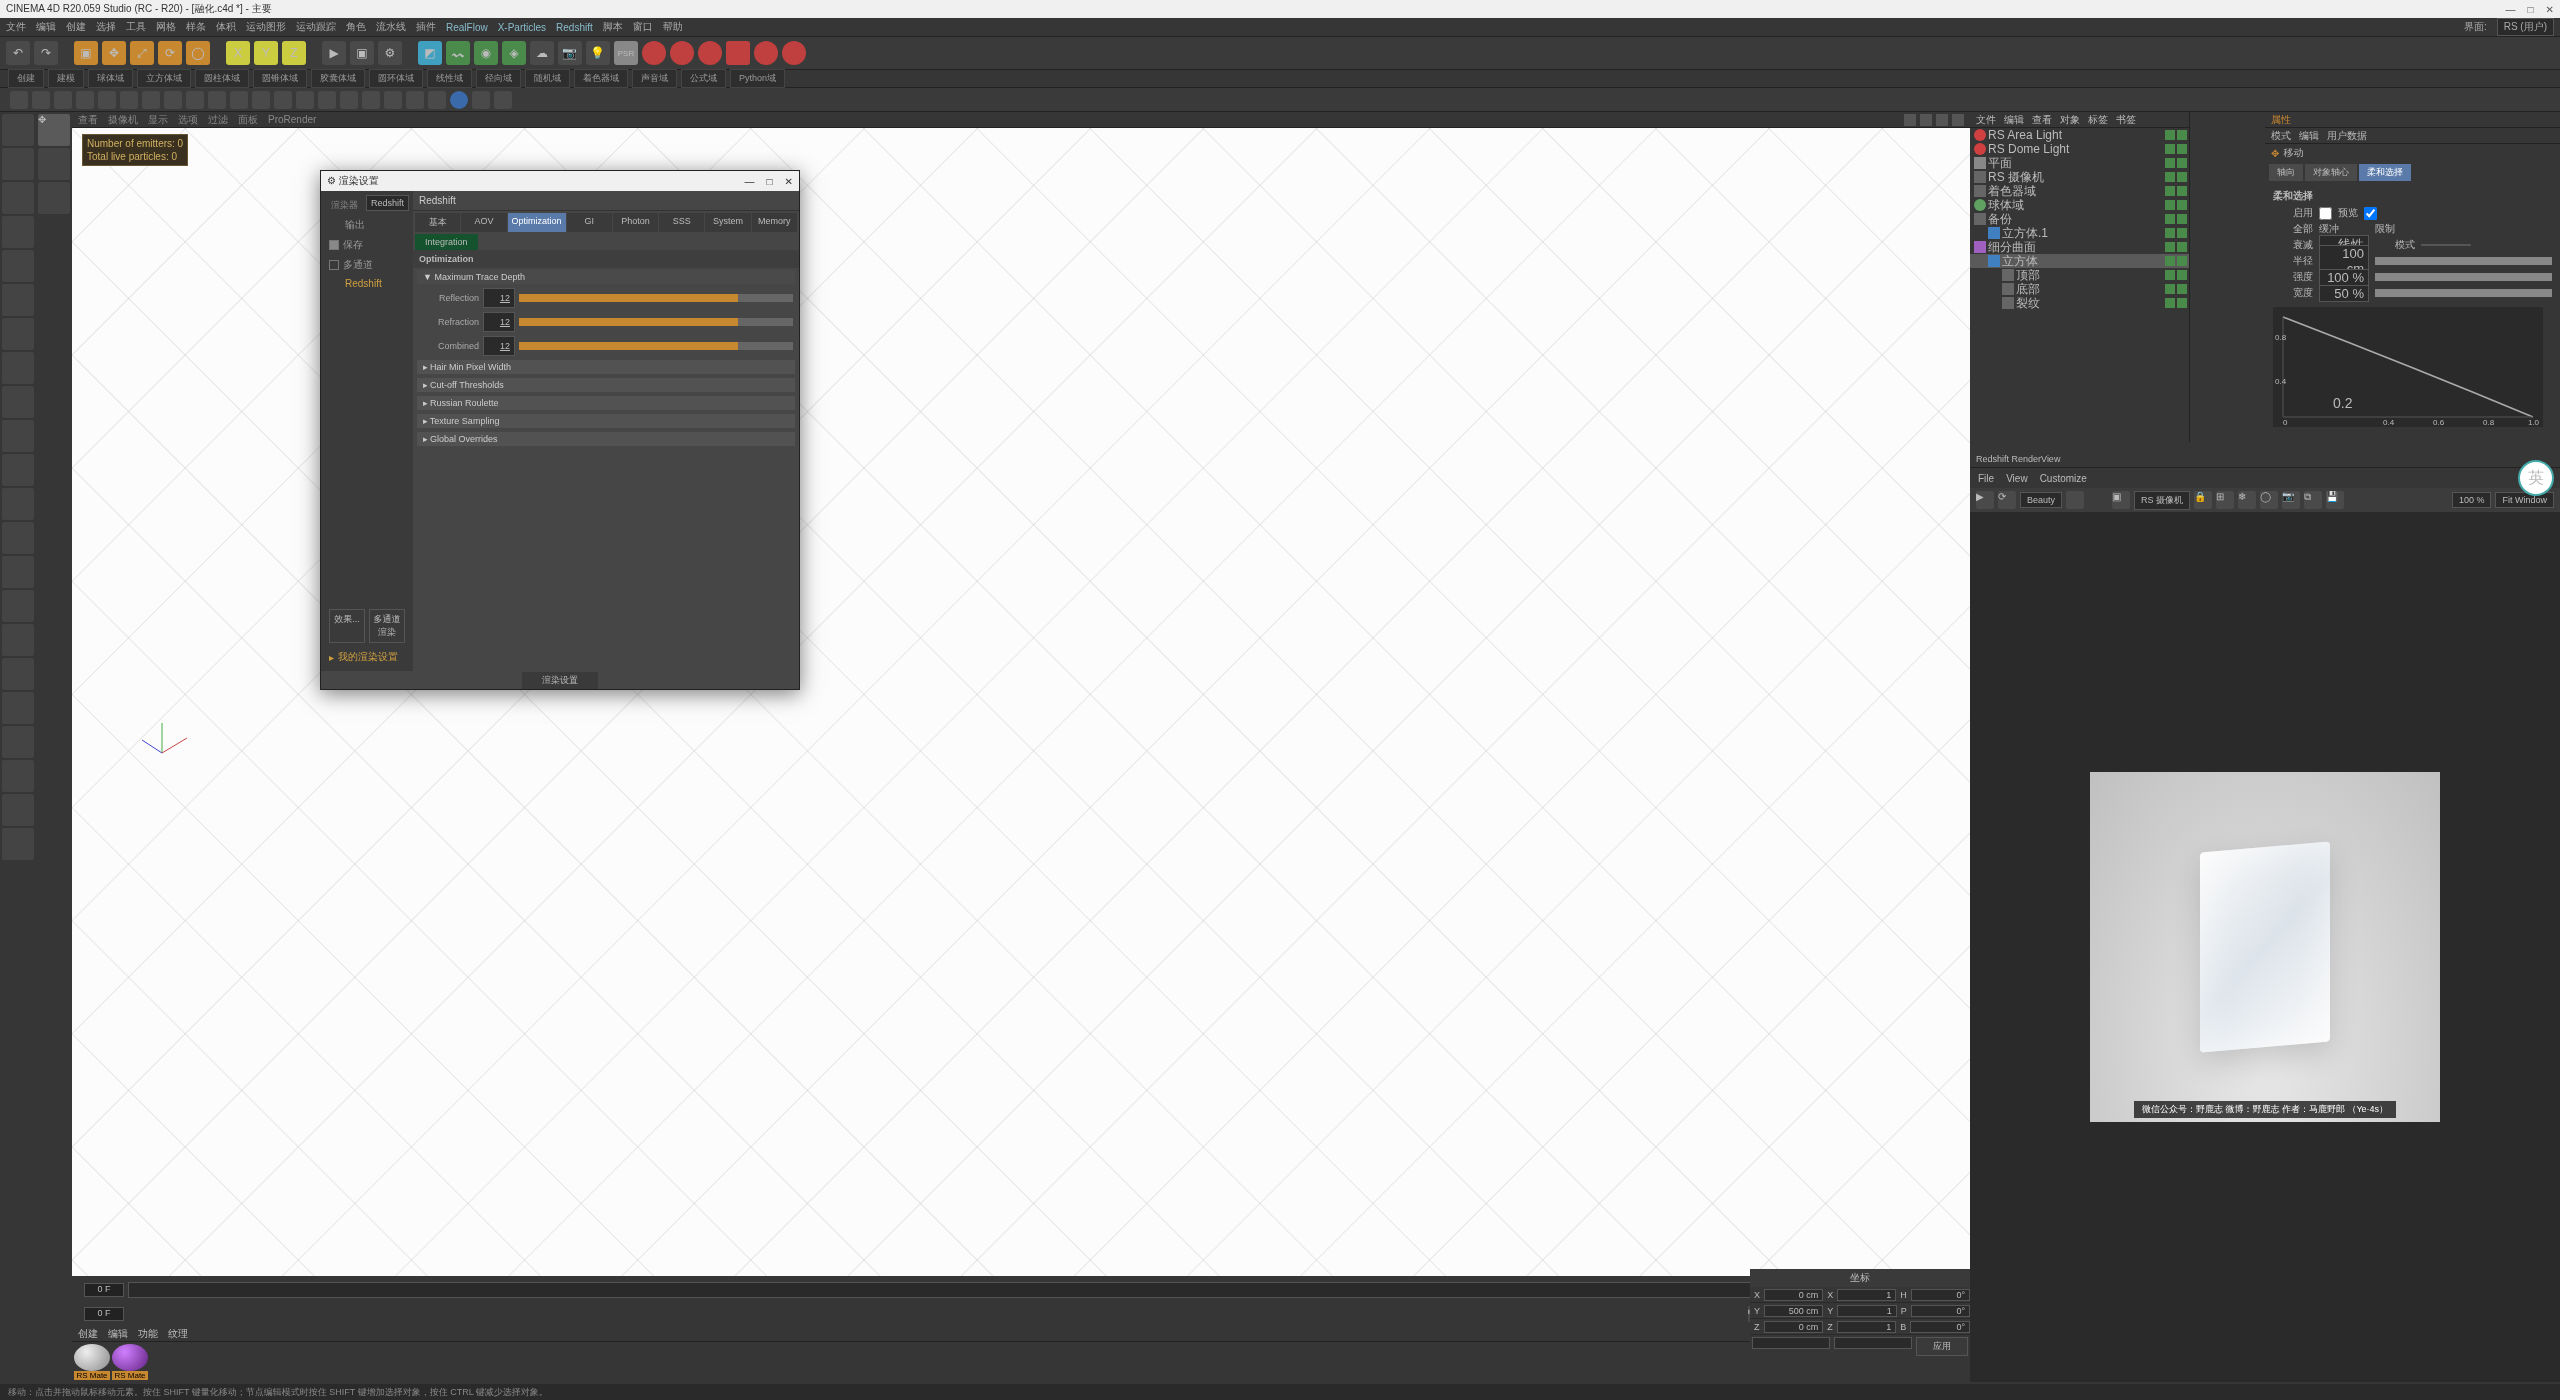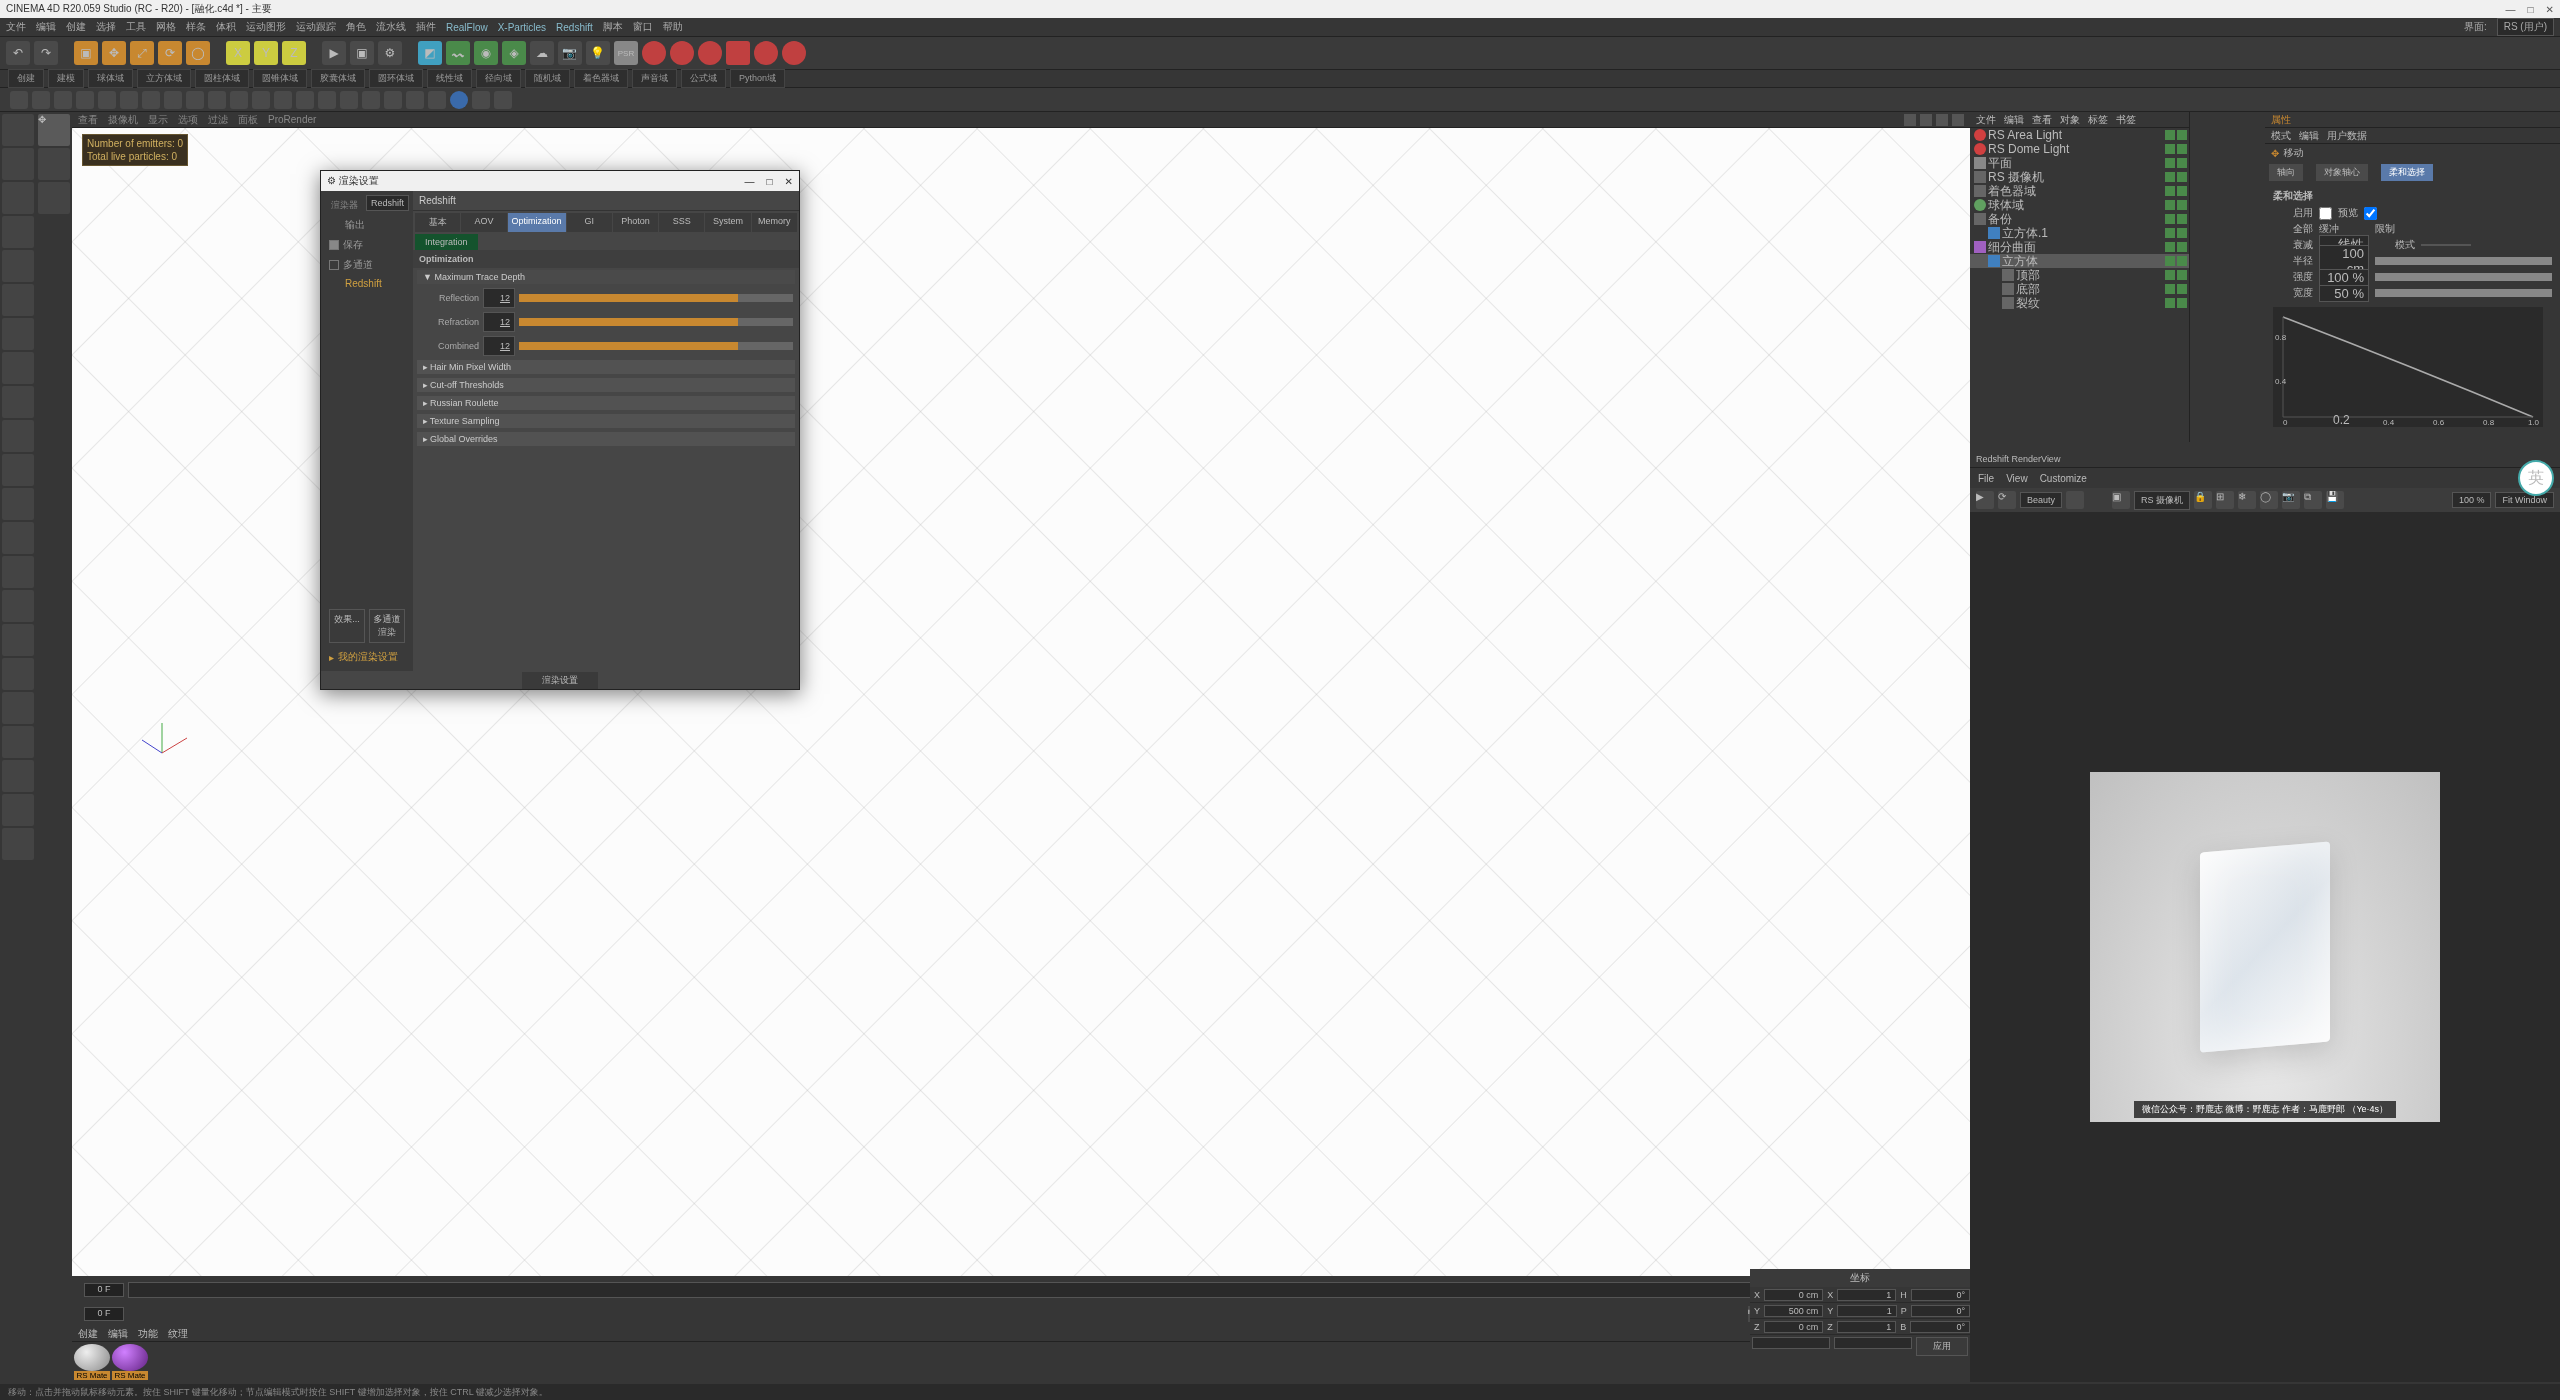--- a/index.html
+++ b/index.html
@@ -60,21 +60,21 @@
 .oi-null { background:#666;}
 .oi-sphere { background:#60a060; border-radius:50%;}
 .oi-cube { background:#4080c0;}
 .oi-inst { background:#a060c0;}
 .obj-flags { width:70px; display:flex; gap:2px; justify-content:flex-end;}
 .flag { width:10px; height:10px; background:#555;}
 .flag.g { background:#4a8a4a;}
 .obj-name { flex:1; font-size:12px; white-space:nowrap; overflow:hidden;}
 .attrmgr { flex:1; background:#363636; display:flex; flex-direction:column;}
 .attr-header { height:16px; display:flex; gap:8px; padding:0 6px; align-items:center; font-size:9px; border-bottom:1px solid #222;}
-.attr-tabs { display:flex; gap:13px; padding:2px 4px;}
+.attr-tabs { display:flex; gap:2px; padding:2px 4px;}
 .attr-tab { background:#4a4a4a; padding:2px 8px; font-size:9px;}
 .attr-tab.act { background:#5a7aaa; color:#fff;}
 .attr-body { padding:4px 8px; font-size:9px;}
 .attr-row { display:flex; align-items:center; height:16px; gap:6px;}
 .attr-lbl { width:40px; text-align:right;}
 .attr-val { width:50px; background:#2a2a2a; border:1px solid #555; text-align:right; padding:0 4px; font-size:13px;}
 .attr-slider { flex:1; height:8px; background:linear-gradient(to right,#888,#888); position:relative;}
 .attr-graph { width:270px; height:120px; background:#2a2a2a; margin:6px 0; position:relative;}
 .renderview { flex:1; background:#363636; display:flex; flex-direction:column;}
 .rv-title { height:16px; padding:2px 6px; font-size:9px; border-bottom:1px solid #222;}
@@ -528,21 +528,21 @@
             </div>
           <div class="attr-graph">
             <svg width="100%" height="100%">
                 <path d="M10 10 Q 140 60 260 110" stroke="#aaa" fill="none" stroke-width="1.5"></path>
             <line x1="10" y1="110" x2="260" y2="110" stroke="#555"></line>
                 <line x1="10" y1="10" x2="10" y2="110" stroke="#555"></line>
               </svg>
             <span style="position:absolute;left:2px;top:26px;font-size:8px">0.8</span>
             <span style="position:absolute;left:2px;top:70px;font-size:8px">0.4</span>
             <span style="position:absolute;bottom:0;left:10px;font-size:8px">0</span>
-            <span style="position:absolute;bottom:0;left:60px;font-size:12px">0.2</span>
+            <span style="position:absolute;bottom:16px;left:60px;font-size:14px">0.2</span>
             <span style="position:absolute;bottom:0;left:110px;font-size:8px">0.4</span>
             <span style="position:absolute;bottom:0;left:160px;font-size:8px">0.6</span>
             <span style="position:absolute;bottom:0;left:210px;font-size:8px">0.8</span>
             <span style="position:absolute;bottom:0;right:4px;font-size:8px">1.0</span>
           </div>
         </div>
       </div>
     </div>
 
     <div class="renderview">

